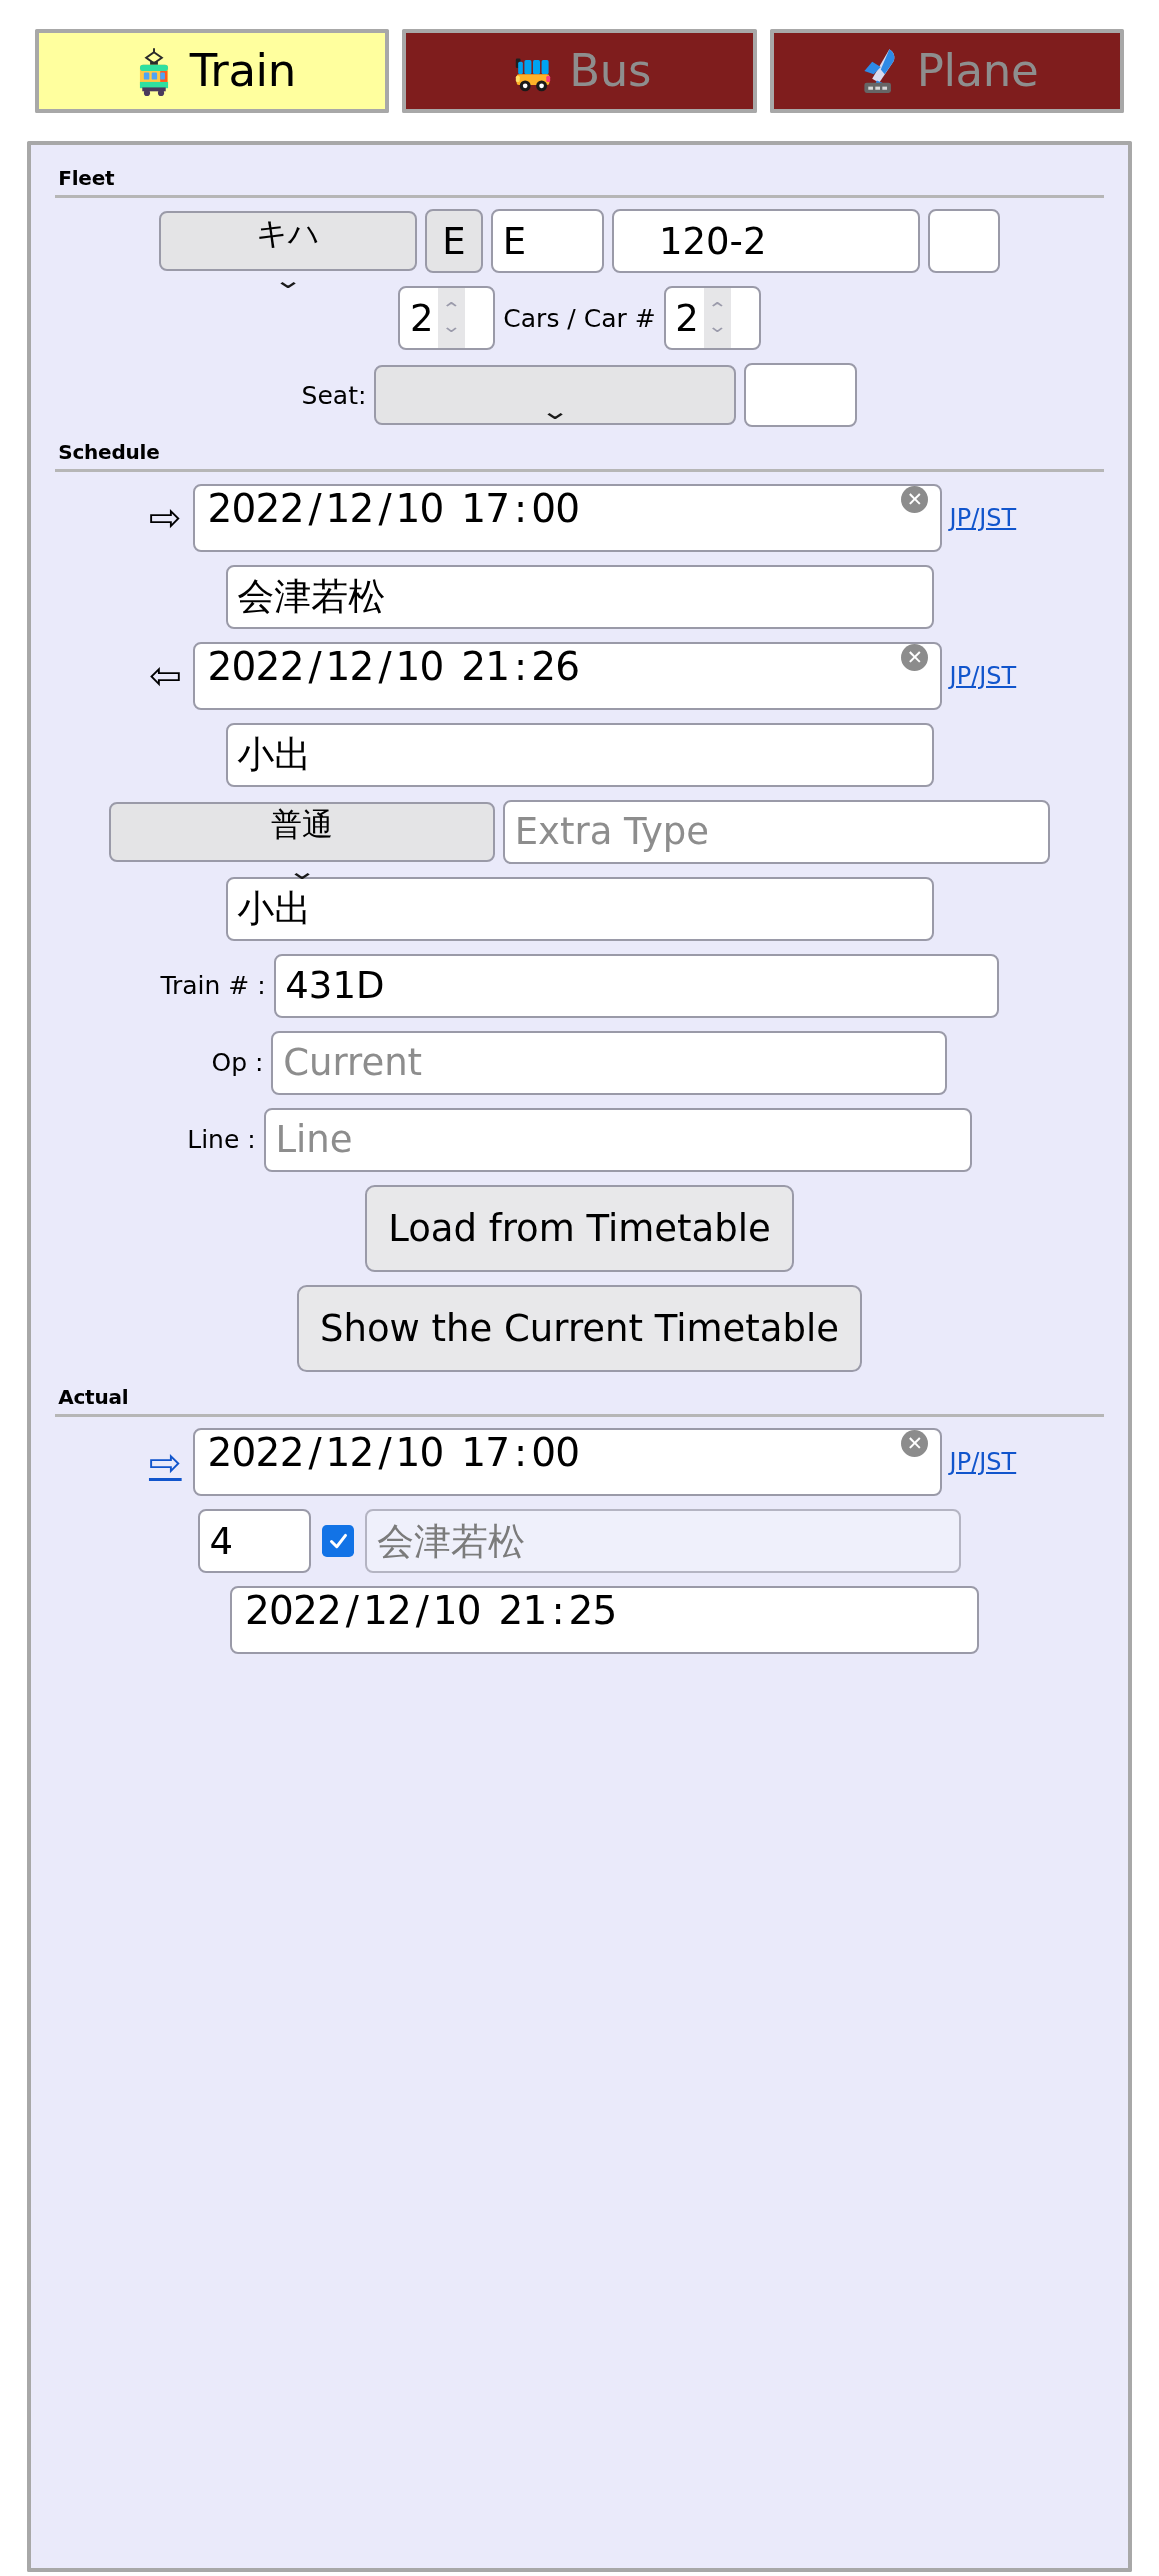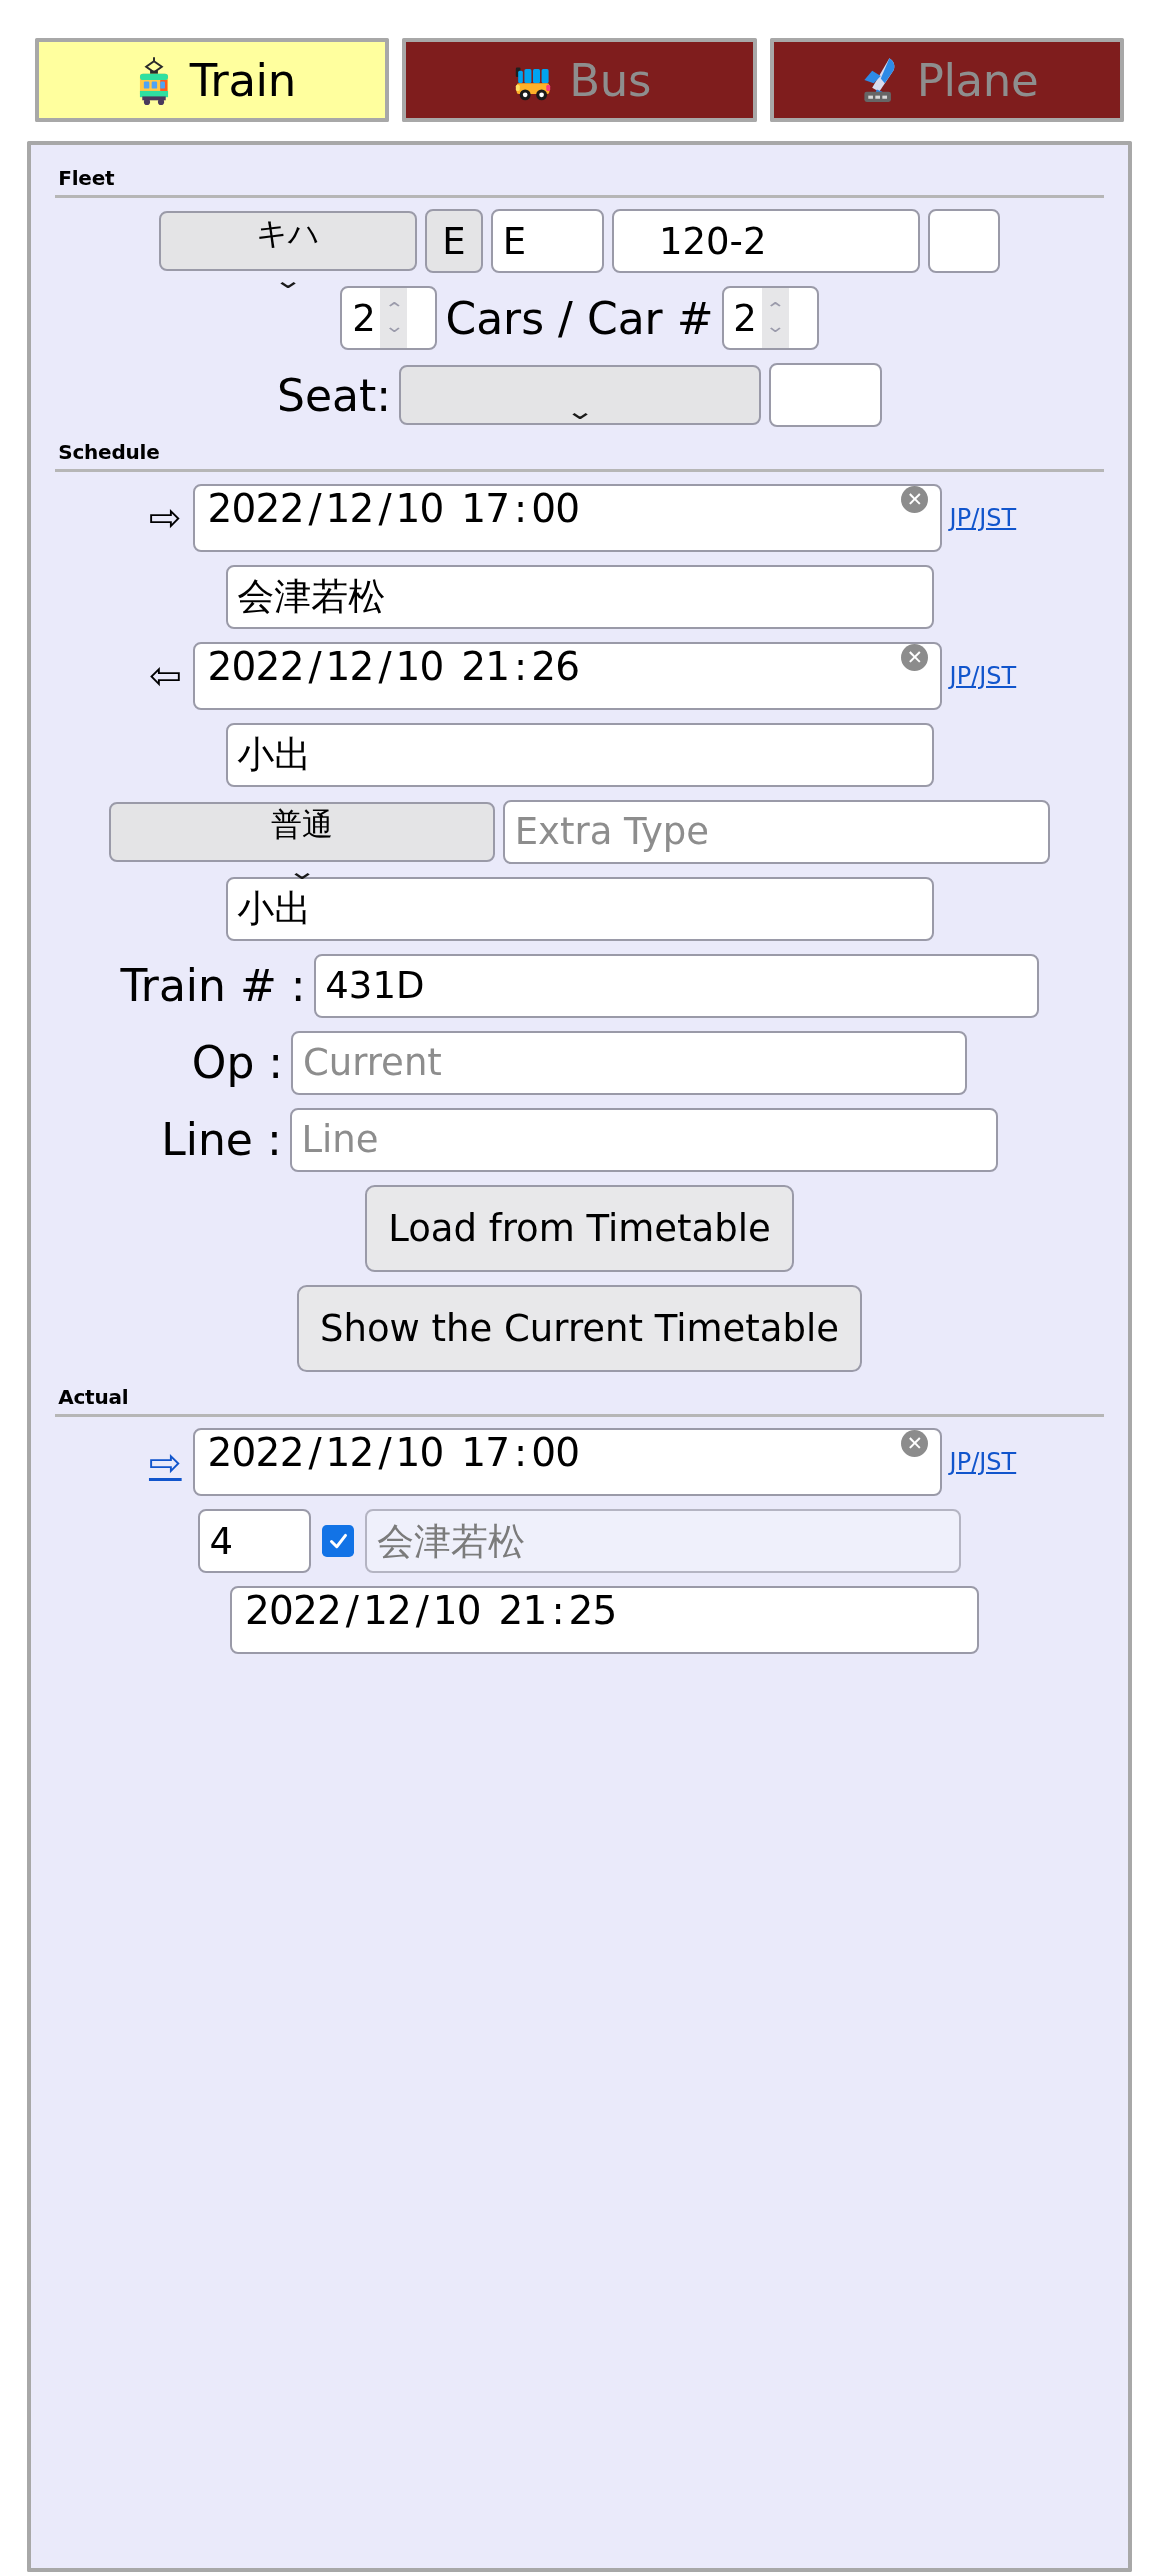--- a/index.html
+++ b/index.html
@@ -10,21 +10,21 @@
     font-family: "DejaVu Sans", "Liberation Sans", sans-serif;
     overflow: hidden;
   }
 
   
   .tabbar {
     display: flex;
     gap: 13px;
     padding: 19.3px 35px 0 35px;
     height: 122px;
-    align-items: flex-end;
+    align-items: center;
   }
   .tab {
     flex: 1;
     height: 84px;
     display: flex;
     align-items: center;
     justify-content: center;
     gap: 11.3px;
     border: 4.8px solid #a8a8a8;
     border-radius: 1.6px;
@@ -227,21 +227,21 @@
     text-align: center;
     flex: 0 0 auto;
   }
   .arrow.link {
     color: #1155cc;
     text-decoration: underline;
     cursor: pointer;
   }
 
   .lbl {
-    font-size: 44px;
+    font-size: 25px;
     color: #000;
     white-space: nowrap;
     text-align: center;
   }
 
   .cb {
     width: 32px; height: 32px;
     border-radius: 4.8px;
     background: #1273e6;
     display: flex; align-items: center; justify-content: center;

